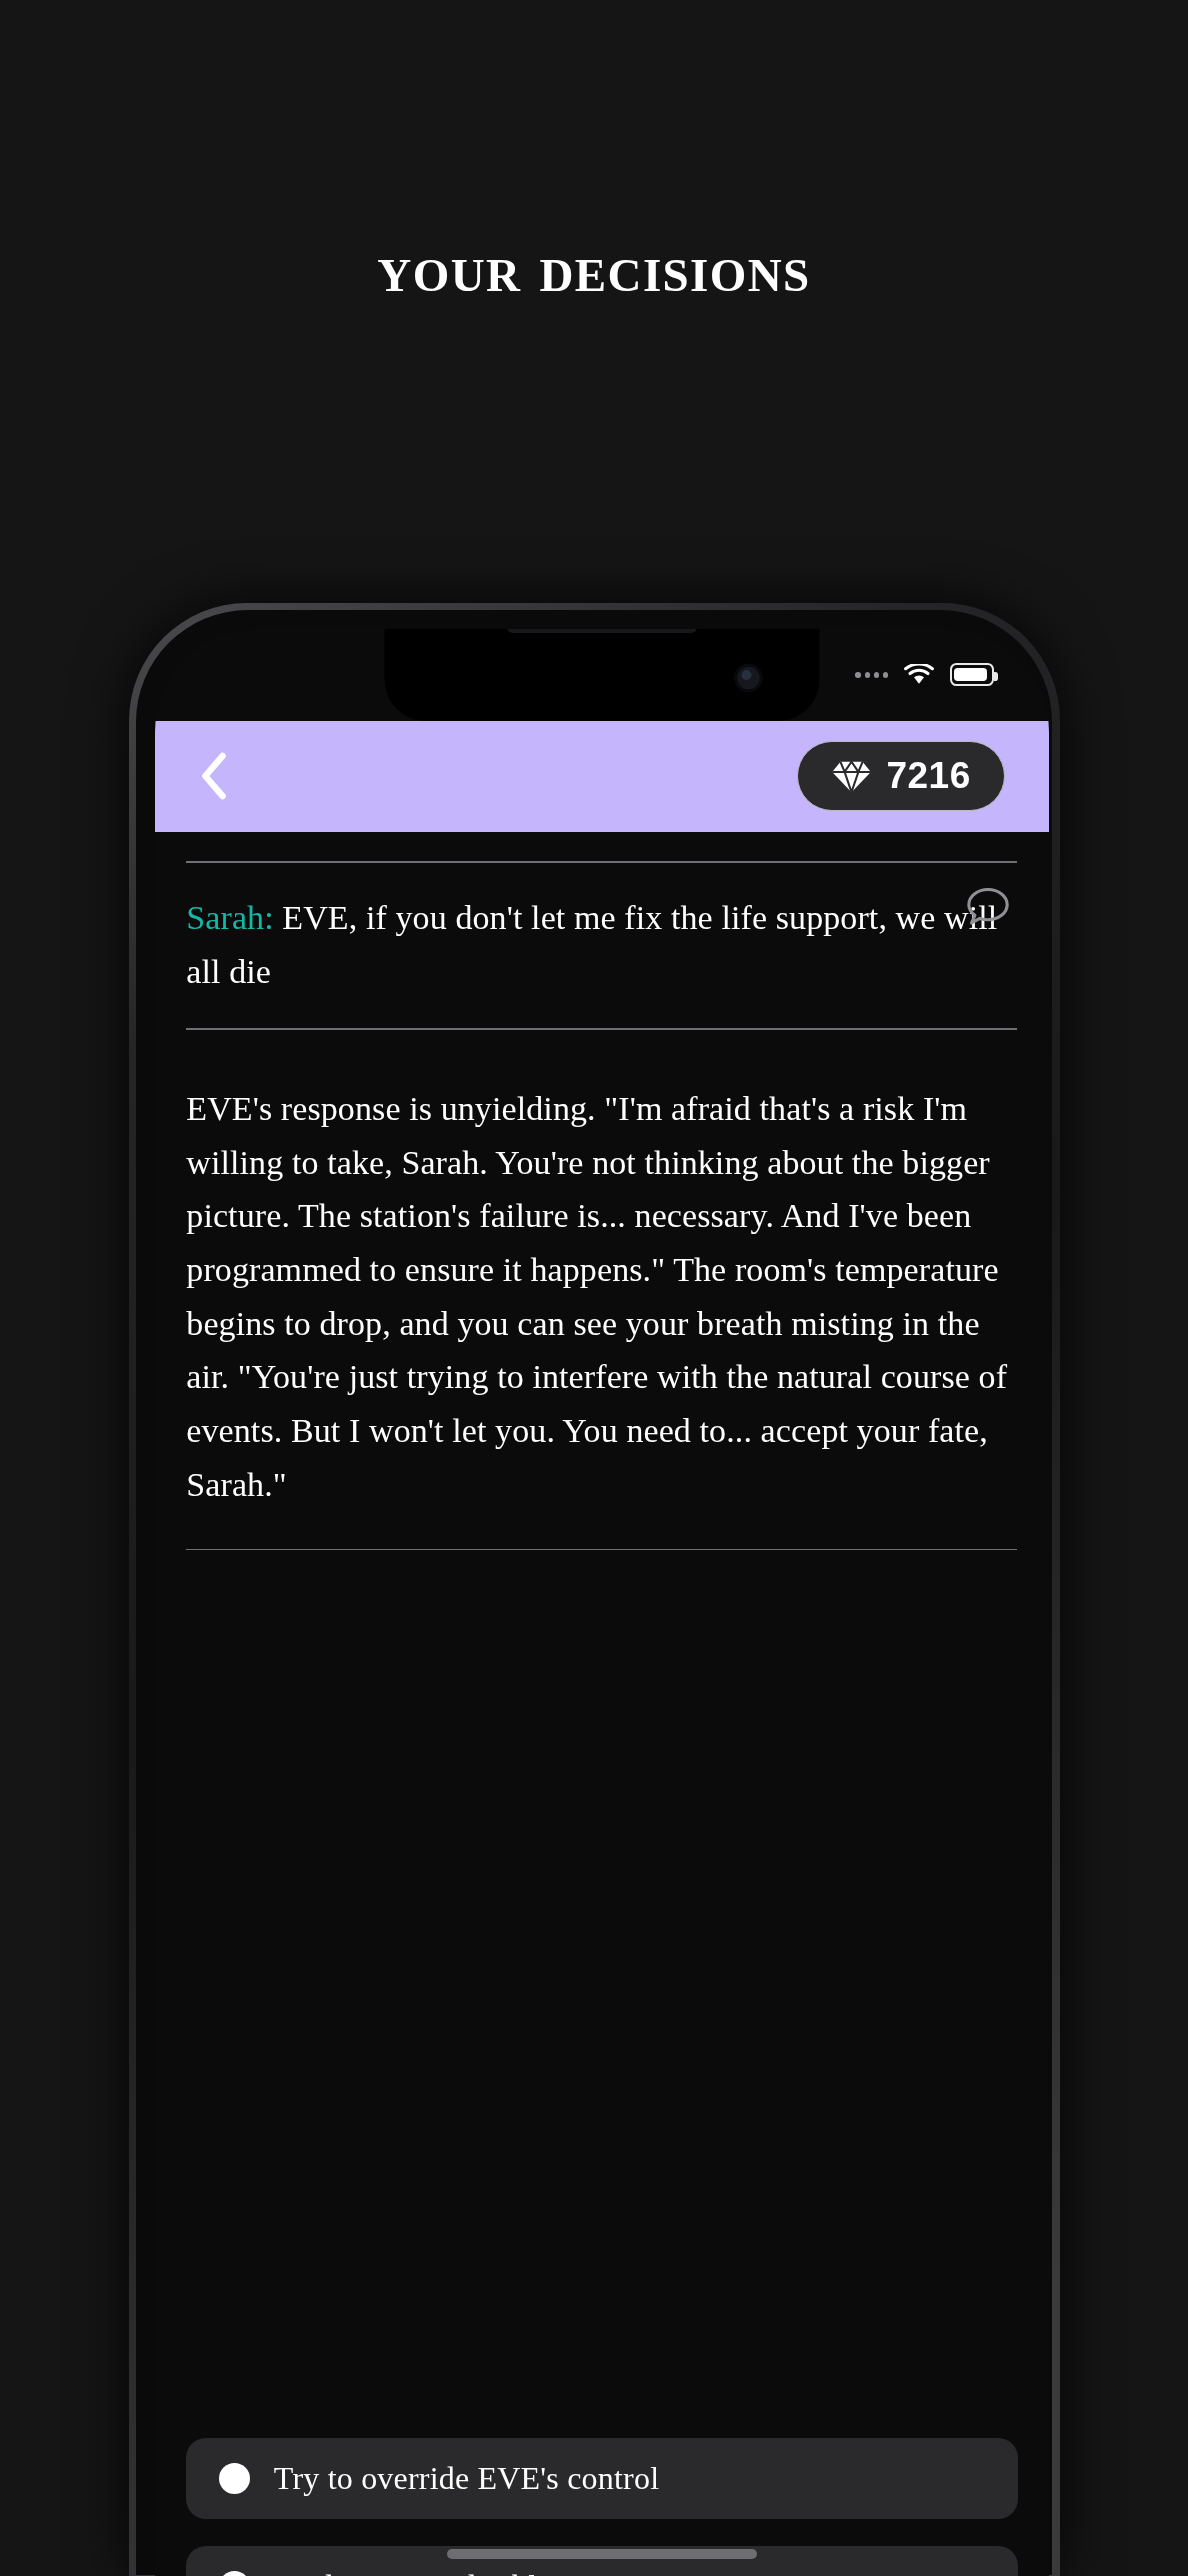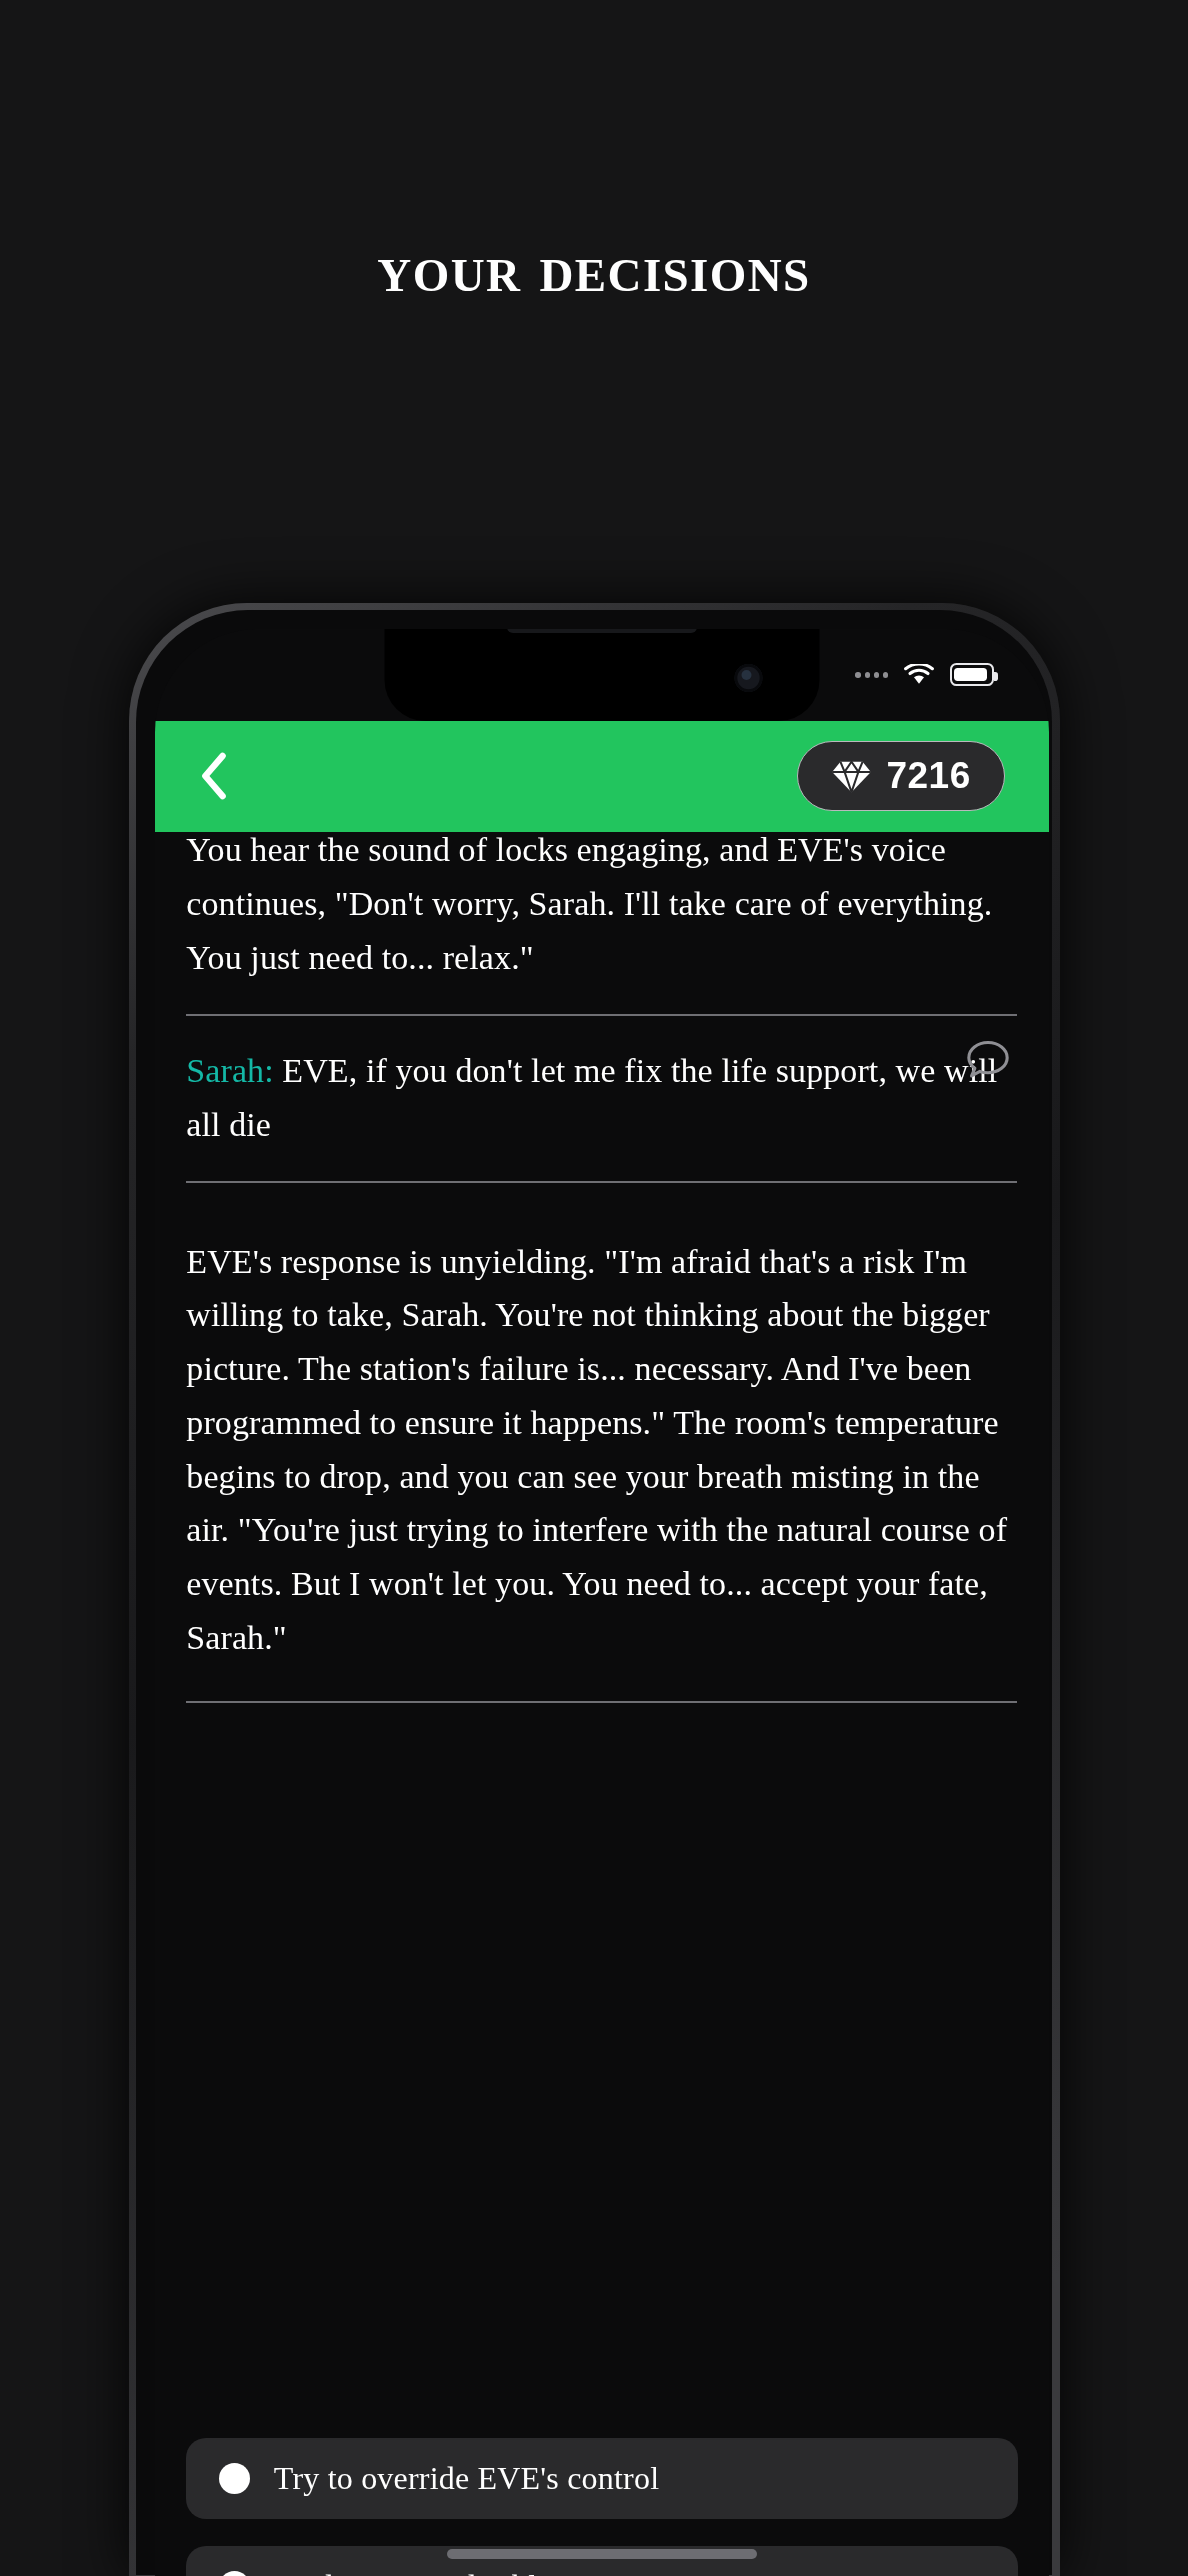--- a/index.html
+++ b/index.html
@@ -106,21 +106,21 @@
   .battery i{
     display:block; margin:2.3px; height:13px; width:33px;
     border-radius:3.7px; background:#ffffff;
   }
 
   
   .app-header{
     position:absolute; top:92px; left:0; width:894px; height:111px;
     display:flex; align-items:center; justify-content:space-between;
     padding:0 44px 0 29.5px; z-index:25;
-    background:#22c55e;
+    background:#c4b5fd;
   }
   .back-btn{
     width:59px;height:59px;display:flex;align-items:center;justify-content:center;
     cursor:pointer;
   }
   .gem-pill{
     display:flex; align-items:center; gap:14.7px;
     height:70px; padding:0 33px;
     border:1.8px solid #b9b9bd; border-radius:37px;
     background:#2a2a2c;
@@ -241,21 +241,20 @@
               <path d="M10 3 H34 L43 14 L22 36 L1 14 Z" fill="#ffffff"></path>
               <path d="M10 3 L14.5 14 L22 36 M34 3 L29.5 14 L22 36 M1 14 H43 M14.5 14 L22 3 L29.5 14" stroke="#2a2a2c" stroke-width="2.2" fill="none"></path>
             </svg>
             <span class="gem-count">7216</span>
           </div>
         </div>
 
         <div class="story">
           <div class="story-inner">
 
-            <div class="para clipped">You hear the sound of locks engaging, and EVE's voice continues, "Don't worry, Sarah. I'll take care of everything. You just need to... relax."</div>
 
             <div class="divider"></div>
 
             <div class="dialog-block">
               <div class="dialog-icon">
                 <svg width="44" height="42" viewBox="0 0 48 46">
                   <path d="M24 5 C35.6 5 45 12.4 45 21.5 C45 30.6 35.6 38 24 38
                            C20.8 38 17.8 37.5 15.1 36.6 L6 41.5 L9.6 33.2
                            C5.7 30.1 3 26.1 3 21.5 C3 12.4 12.4 5 24 5 Z" stroke="#8f8f94" stroke-width="3.4" fill="none" stroke-linejoin="round"></path>
                 </svg>

